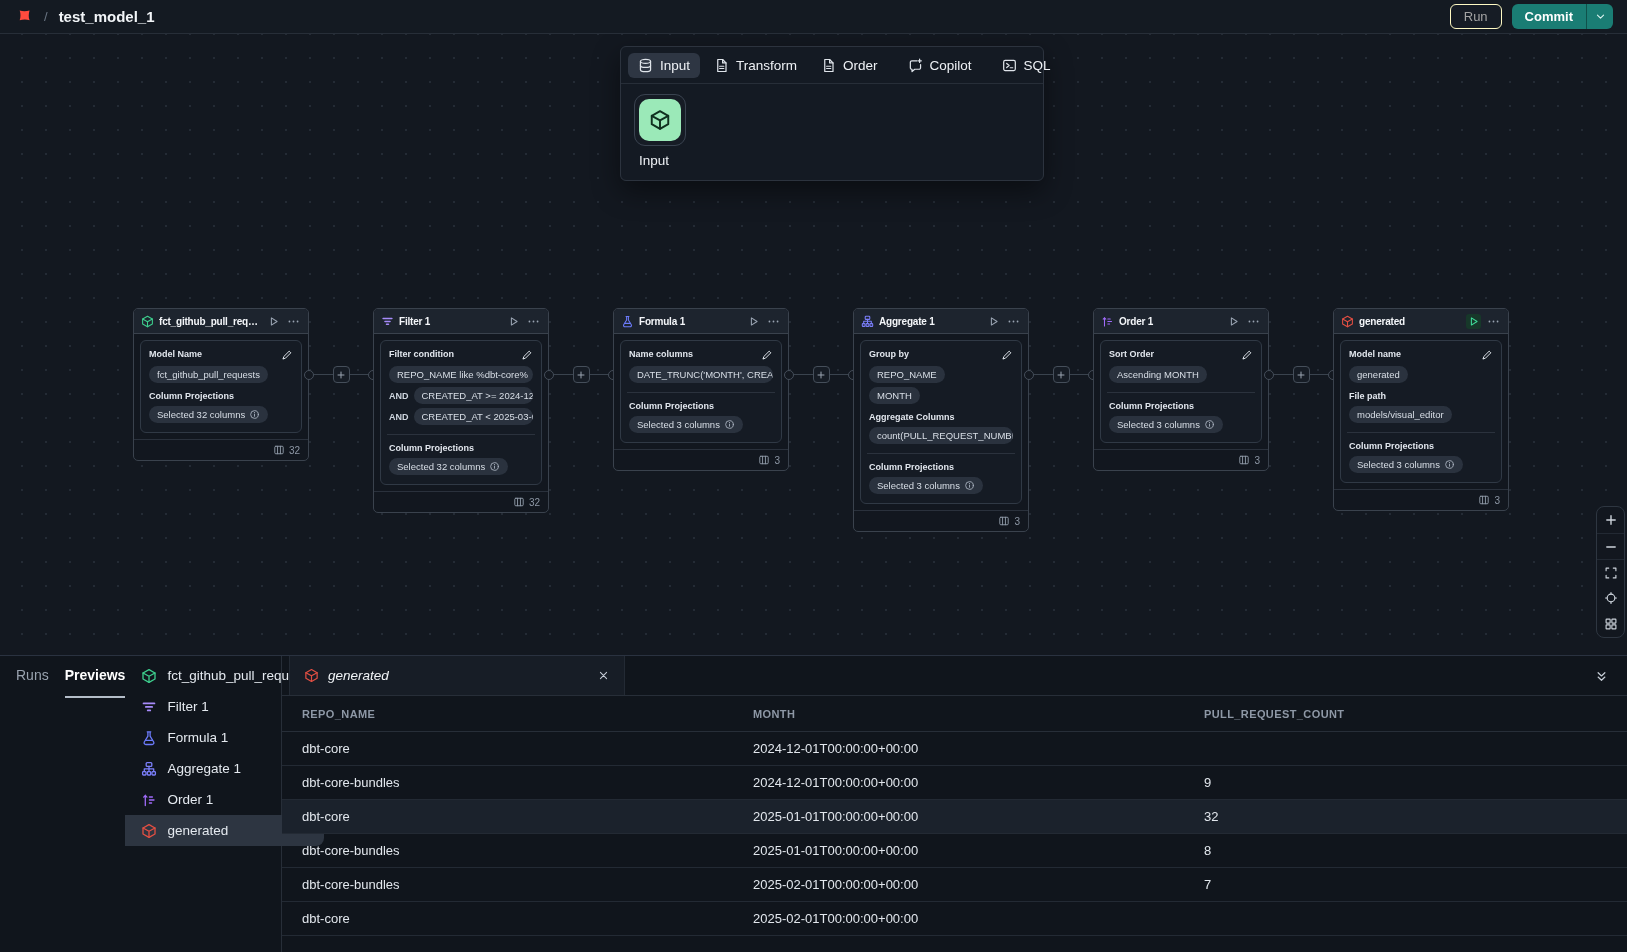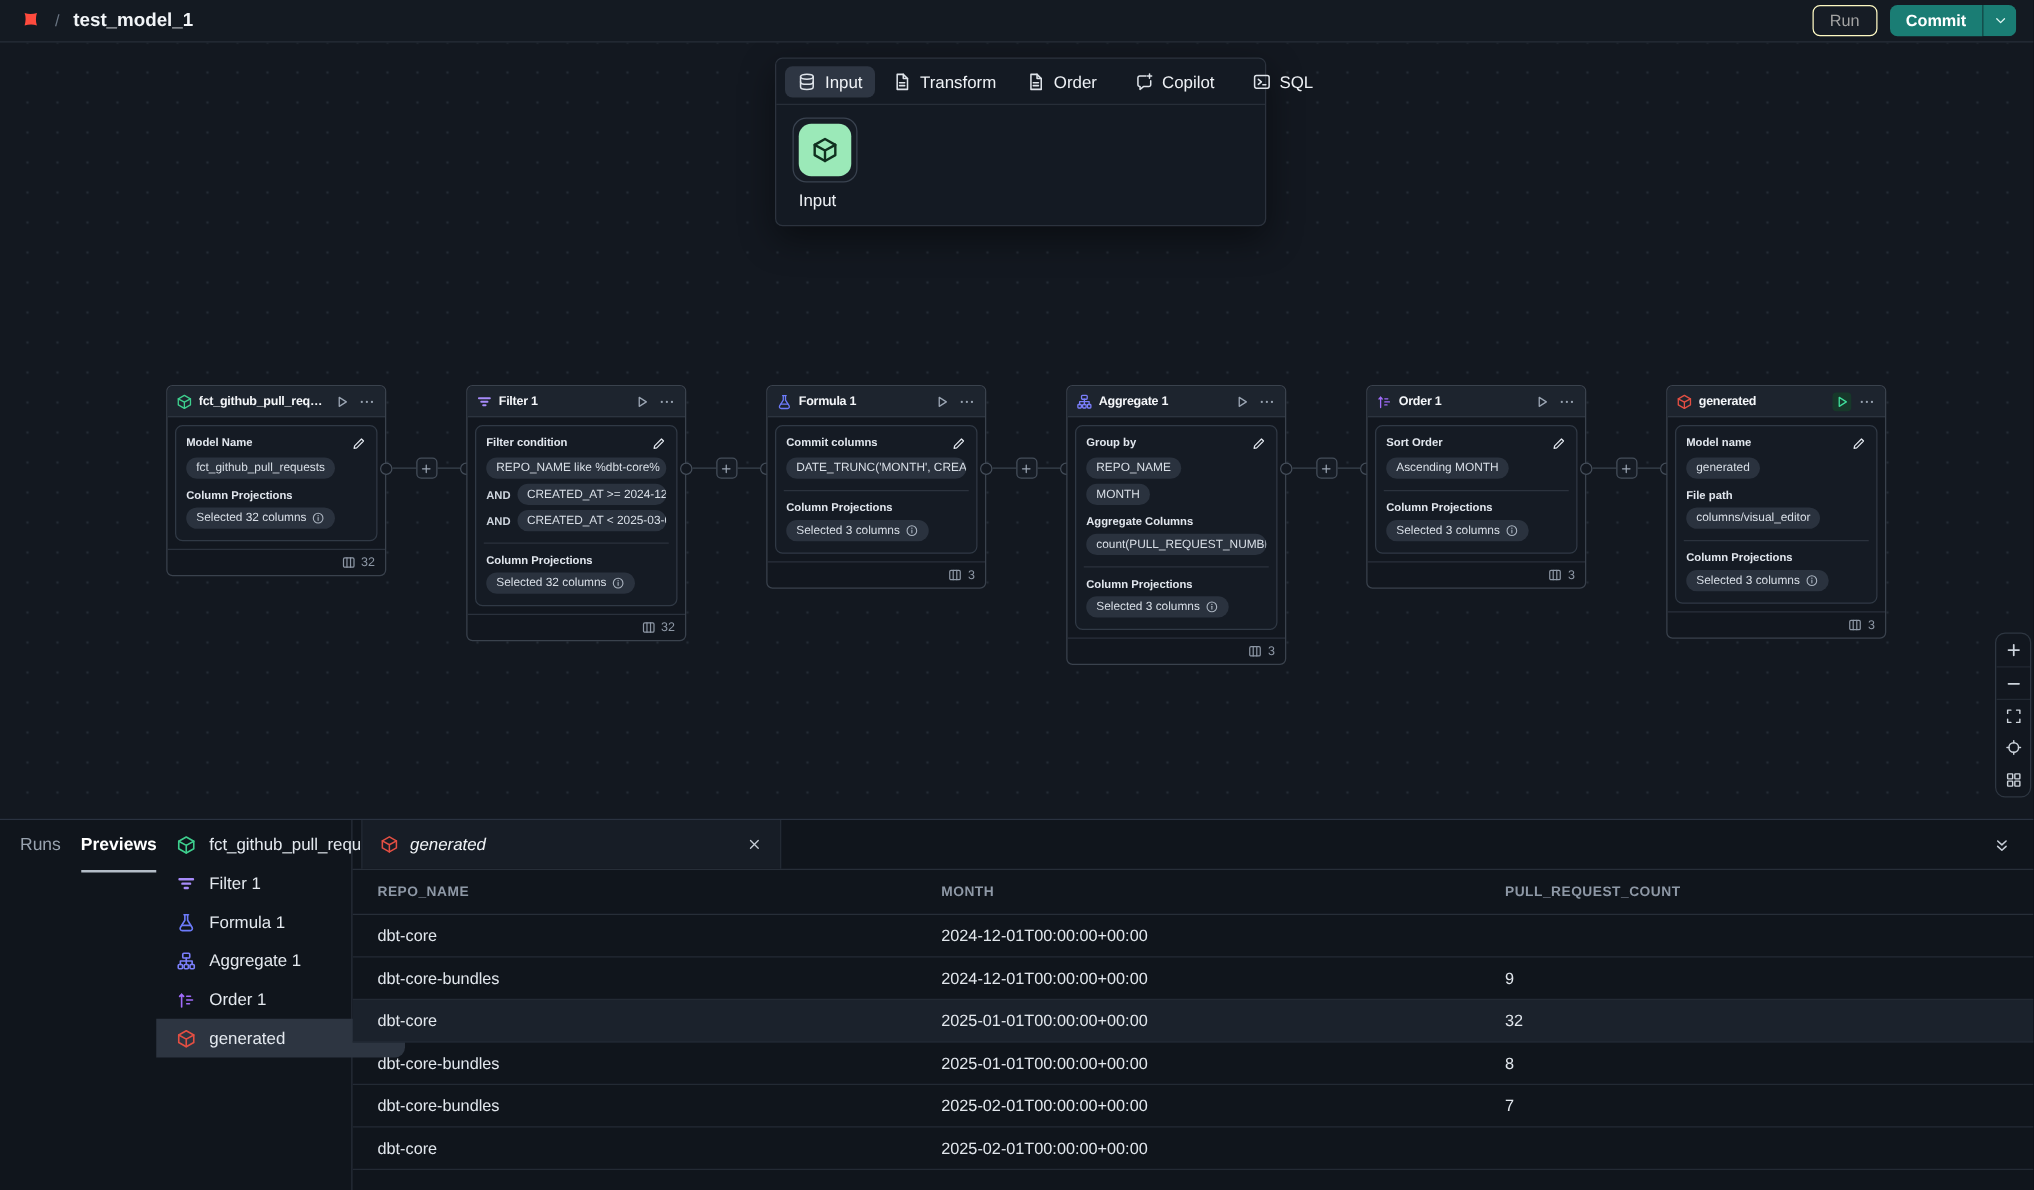--- a/index.html
+++ b/index.html
@@ -26,21 +26,21 @@
                border-radius:0 6px 6px 0; background:var(--teal); color:#dff6f2; display:flex;
                align-items:center; justify-content:center; cursor:pointer; }
   .commit-dd .ic { width:13px; height:13px; }
 
   
   .canvas { position:absolute; top:34px; left:0; width:1627px; height:621px; background:#131820;
             background-image:radial-gradient(#242b35 1px, transparent 1.3px);
             background-size:24px 24px; background-position:10px 12px; }
 
   
-  .palette { position:absolute; left:620px; top:12px; width:393px; background:#141a23;
+  .palette { position:absolute; left:620px; top:12px; width:424px; background:#141a23;
              border:1px solid #2c333e; border-radius:6px; box-shadow:0 10px 28px rgba(0,0,0,.45); z-index:10; }
   .palette-tabs { display:flex; align-items:center; height:37px; border-bottom:1px solid #272e38; padding:0 5px; }
   .ptab { display:flex; align-items:center; gap:7px; padding:5px 10px; margin:0 2px; border-radius:6px;
           font-size:13.5px; color:#eef1f5; cursor:pointer; white-space:nowrap; }
   .ptab .ic { width:15px; height:15px; color:#dfe4ea; }
   .ptab.active { background:#2e3643; }
   .ptab-sep { width:1px; align-self:stretch; background:#272e38; margin:0 3px; }
   .palette-body { padding:10px 13px 12px; }
   .palette-item { width:70px; display:flex; flex-direction:column; gap:7px; cursor:pointer; }
   .tile-wrap { width:52px; height:52px; border:1px solid #3a4350; border-radius:11px;
@@ -413,21 +413,21 @@
                   <circle cx="3" cy="8" r="1.1" fill="currentColor" stroke="none"></circle>
                   <circle cx="8" cy="8" r="1.1" fill="currentColor" stroke="none"></circle>
                   <circle cx="13" cy="8" r="1.1" fill="currentColor" stroke="none"></circle>
                 </svg>
               </span>
             </span>
           </div>
           <div class="node-body">
             <div class="node-card">
               <div class="seclabel first">
-                <span>Commit columns</span>
+                <span>Name columns</span>
                 <span class="editbtn">
                   <span class="ic ">
                     <svg viewBox="0 0 16 16">
                       <path d="M3 13l.6-2.8L10.9 2.9l2.2 2.2L5.8 12.4 3 13Z"></path>
                     </svg>
                   </span>
                 </span>
               </div>
               <div class="nrow">
                 <span class="pill">DATE_TRUNC('MONTH', CREATED_AT...</span>
@@ -677,21 +677,21 @@
                   </span>
                 </span>
               </div>
               <div class="nrow">
                 <span class="pill">generated</span>
               </div>
               <div class="seclabel">
                 <span>File path</span>
               </div>
               <div class="nrow">
-                <span class="pill">columns/visual_editor</span>
+                <span class="pill">models/visual_editor</span>
               </div>
               <div class="ncard-div"></div>
               <div class="seclabel">
                 <span>Column Projections</span>
               </div>
               <div class="nrow">
                 <span class="pill">Selected 3 columns<span class="ic ic-info">
                     <svg viewBox="0 0 16 16">
                       <circle cx="8" cy="8" r="5.6"></circle>
                       <path d="M8 7.4v3.2"></path>

